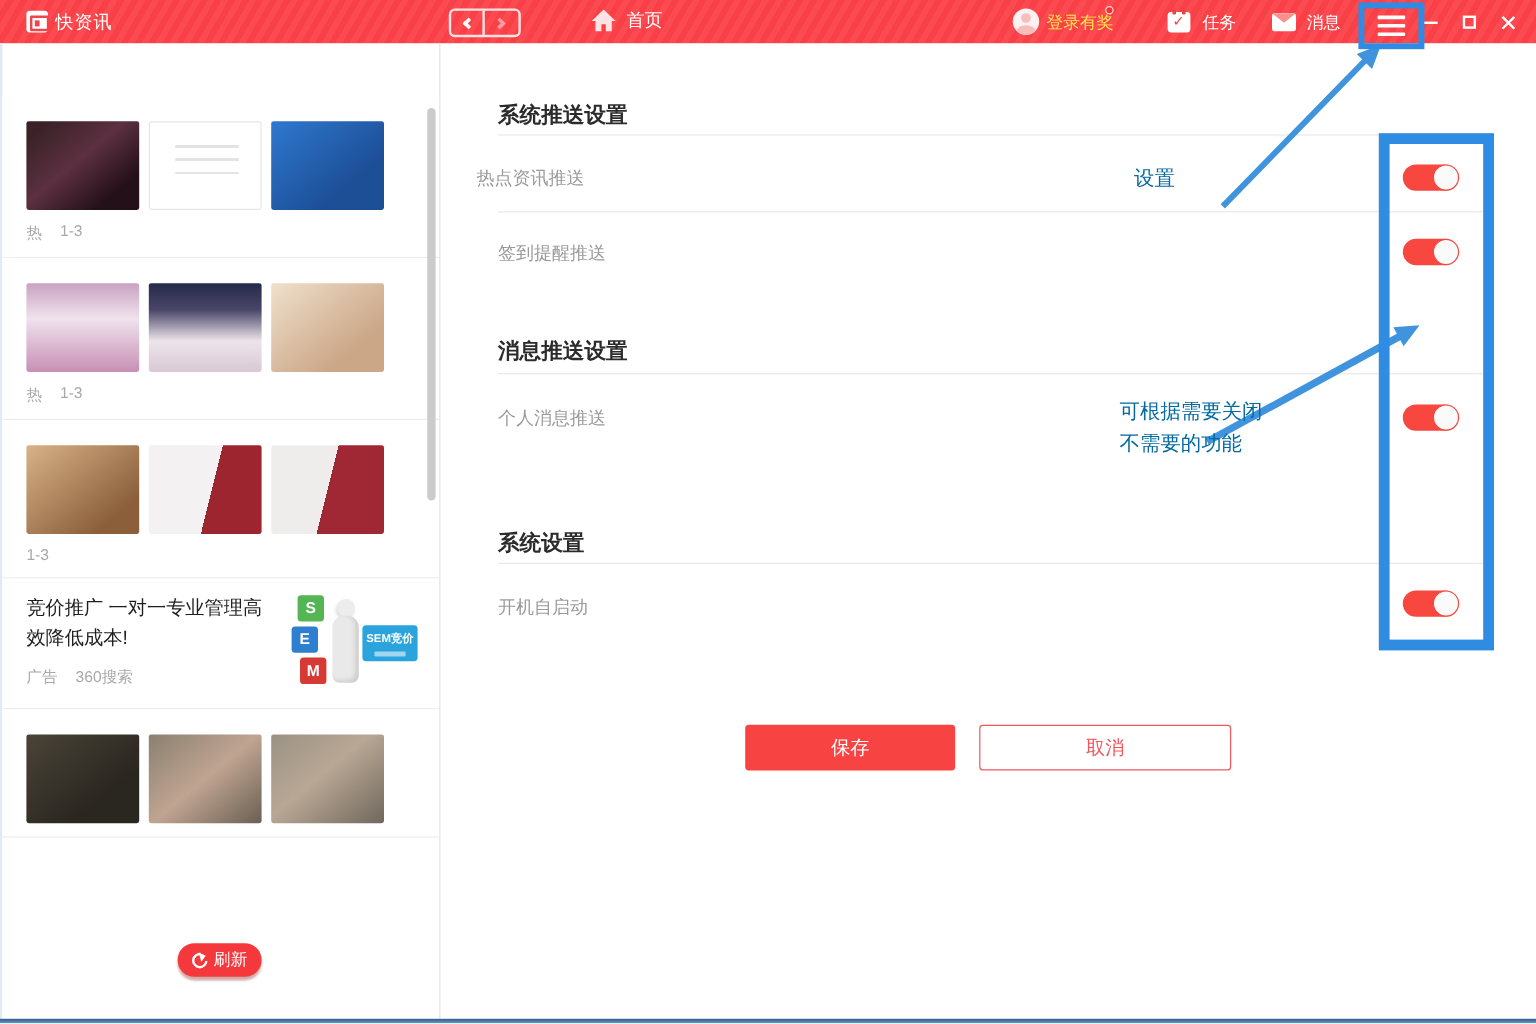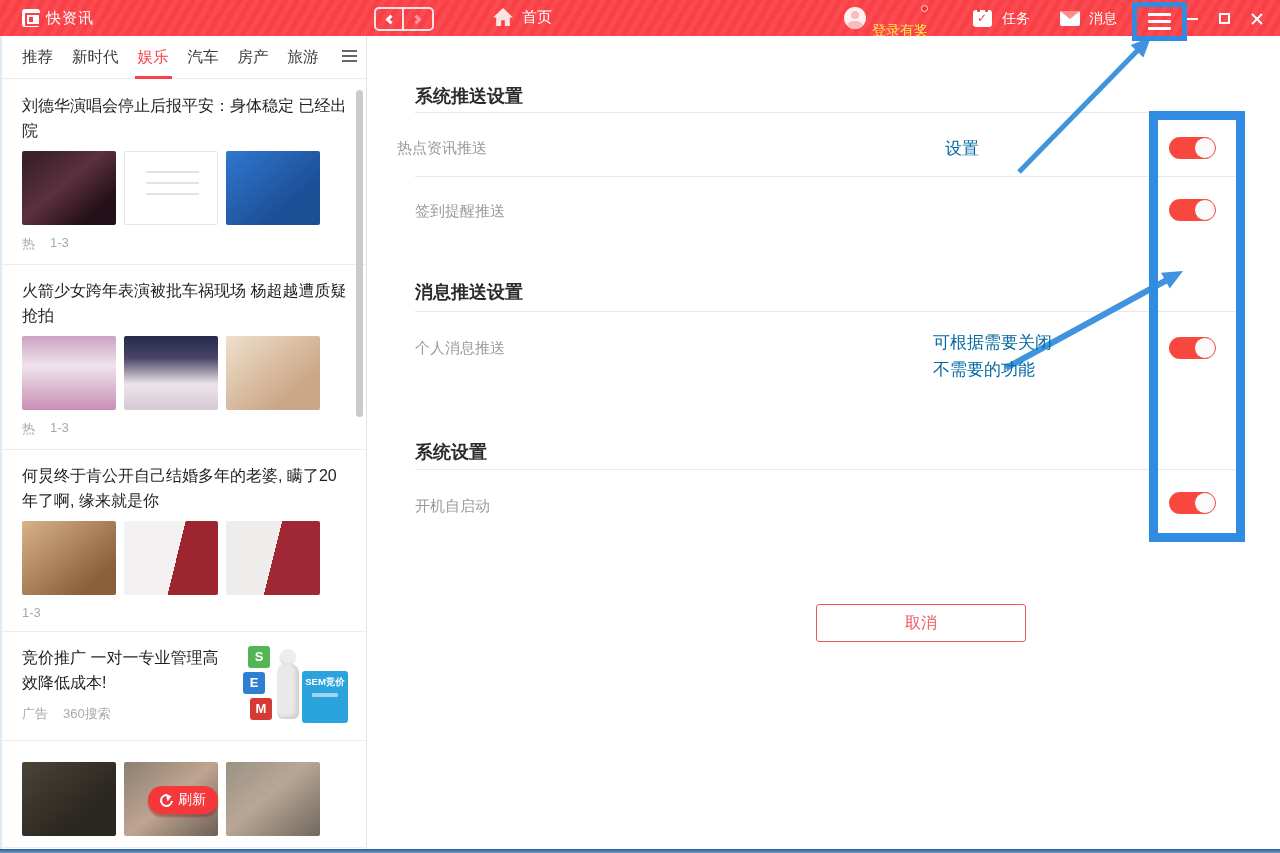--- a/index.html
+++ b/index.html
@@ -17,21 +17,21 @@
   .navgroup { position:absolute; left:374px; top:7px; display:flex; border:2px solid rgba(255,255,255,.85); border-radius:5px; height:24px; }
   .navbtn { width:28px; height:20px; display:flex; align-items:center; justify-content:center; cursor:pointer; }
   .navbtn.back { border-right:2px solid rgba(255,255,255,.85); }
   .chev { width:7px; height:7px; border-left:3px solid #fff; border-bottom:3px solid #fff; transform:rotate(45deg); margin-left:3px; }
   .chev.fwd { border-color:rgba(255,255,255,.45); transform:rotate(225deg); margin-left:-3px; }
   .home-group { position:absolute; left:492px; top:7px; display:flex; align-items:center; gap:8px; color:#fff; font-size:15px; cursor:pointer; }
   .tb-right-item { position:absolute; color:#fff; font-size:14px; cursor:pointer; }
   .avatar { position:absolute; left:844px; top:7px; width:22px; height:22px; border-radius:50%; background:rgba(255,255,255,.92); overflow:hidden; cursor:pointer; }
   .avatar::before { content:""; position:absolute; left:7px; top:4px; width:8px; height:8px; border-radius:50%; background:#f6bdbd; }
   .avatar::after { content:""; position:absolute; left:3px; top:14px; width:16px; height:10px; border-radius:50%; background:#f6bdbd; }
-  .login-text { left:872px; top:10px; color:#ffe74d;margin-top:12px; }
+  .login-text { left:872px; top:10px; color:#ffe74d; }
   .badge-dot { position:absolute; left:921px; top:5px; width:7px; height:7px; border-radius:50%; background:#ff2d2d; border:1px solid #ffd9d9; }
   .cal { position:absolute; left:973px; top:10px; width:19px; height:17px; background:#fff; border-radius:3px; cursor:pointer; }
   .cal::before { content:"✓"; position:absolute; left:4px; top:1px; color:#ef4038; font-size:12px; font-weight:bold; }
   .cal::after { content:""; position:absolute; top:-2px; left:4px; width:3px; height:4px; border-radius:1px; background:#e8453f; box-shadow:8px 0 0 #e8453f; }
   .tasks-text { left:1002px; top:10px; }
   .env { position:absolute; left:1060px; top:11px; width:20px; height:15px; background:#fff; border-radius:2px; overflow:hidden; cursor:pointer; }
   .env::before { content:""; position:absolute; left:0; top:0; border-left:10px solid transparent; border-right:10px solid transparent; border-top:8px solid #f9908a; }
   .msg-text { left:1089px; top:10px; }
   .burger { position:absolute; left:1148px; top:13px; cursor:pointer; }
   .burger i { display:block; width:23px; height:3px; background:#fff; border-radius:1px; margin-bottom:4px; }
@@ -77,21 +77,21 @@
   .ad-left { width:212px; }
   .adimg { position:relative; width:108px; height:84px; flex:none; }
   .blk { position:absolute; width:22px; height:22px; color:#fff; font-weight:bold; font-size:13px;
     text-align:center; line-height:22px; border-radius:3px; }
   .blk.s { left:8px; top:1px; background:#53b553; }
   .blk.e { left:3px; top:27px; background:#2e7fd0; }
   .blk.m { left:10px; top:53px; background:#d63a35; }
   .fig { position:absolute; left:33px; top:4px; width:30px; height:76px; }
   .fig::before { content:""; position:absolute; left:8px; top:0; width:15px; height:15px; border-radius:50%; background:#ededed; box-shadow:-1px 2px 3px rgba(0,0,0,.15); }
   .fig::after { content:""; position:absolute; left:4px; top:14px; width:22px; height:56px; border-radius:10px 10px 6px 6px; background:#e9e9e9; box-shadow:inset -3px -2px 4px rgba(0,0,0,.12); }
-  .adlabel { position:absolute; right:0; top:26px; width:46px; height:52px; background:#2ba3dc; border-radius:3px;
+  .adlabel { position:absolute; right:0; top:26px; width:46px; height:30px; background:#2ba3dc; border-radius:3px;
     color:#fff; font-size:9.5px; font-weight:bold; text-align:center; padding-top:5px; }
   .adlabel::after { content:""; display:block; margin:4px auto 0; width:26px; height:4px; background:rgba(255,255,255,.55); border-radius:1px; }
   .refresh-btn { position:absolute; left:148px; top:786px; width:70px; height:28px; border-radius:14px;
     background:#f5383c; color:#fff; font-size:14px; display:flex; align-items:center; justify-content:center;
     box-shadow:0 3px 2px rgba(130,10,10,.35); cursor:pointer; z-index:5; }
   .ricon { position:relative; width:13px; height:13px; margin-right:5px; flex:none; }
   .ricon::before { content:""; position:absolute; inset:0; border:2px solid #fff; border-radius:50%; border-right-color:transparent; transform:rotate(-40deg); }
   .ricon::after { content:""; position:absolute; right:-2px; top:-2px; border:4px solid transparent; border-bottom:5px solid #fff; transform:rotate(75deg); }
   .scroll-thumb { position:absolute; left:356px; top:90px; width:7px; height:327px; border-radius:4px; background:#cbcbcb; cursor:pointer; }
 
@@ -152,64 +152,48 @@
     <div class="burger">
         <i></i>
         <i></i>
         <i></i>
       </div>
     <div class="wmin"></div>
     <div class="wmax"></div>
     <div class="wclose"></div>
   </div>
 
-  <div class="tabbar">
-    <span class="tab">推荐</span>
-    <span class="tab">新时代</span>
-    <span class="tab active">娱乐</span>
-    <span class="tab">汽车</span>
-    <span class="tab">房产</span>
-    <span class="tab">旅游</span>
-    <span class="listicon">
-        <i></i>
-        <i></i>
-        <i></i>
-      </span>
-  </div>
 
   <div class="sidebar-edge"></div>
   <div class="sidebar-border"></div>
 
   <div class="articles">
     <div class="article">
-      <div class="title">刘德华演唱会停止后报平安：身体稳定 已经出院</div>
       <div class="thumbs">
         <div class="im a11"></div>
         <div class="im a12"></div>
         <div class="im a13"></div>
       </div>
       <div class="meta">
           <span>热</span>
           <span>1-3</span>
         </div>
     </div>
     <div class="article">
-      <div class="title">火箭少女跨年表演被批车祸现场 杨超越遭质疑抢拍</div>
       <div class="thumbs">
         <div class="im a21"></div>
         <div class="im a22"></div>
         <div class="im a23"></div>
       </div>
       <div class="meta">
           <span>热</span>
           <span>1-3</span>
         </div>
     </div>
     <div class="article">
-      <div class="title">何炅终于肯公开自己结婚多年的老婆, 瞒了20年了啊, 缘来就是你</div>
       <div class="thumbs">
         <div class="im a31"></div>
         <div class="im a32"></div>
         <div class="im a33"></div>
       </div>
       <div class="meta">
           <span>1-3</span>
         </div>
     </div>
     <div class="article">
@@ -268,20 +252,21 @@
     </div>
 
   <div class="abs sec-title" style="left:415px; top:440px;">系统设置</div>
   <div class="abs divider" style="top:469px;"></div>
 
   <div class="abs row-label" style="left:415px; top:497px;">开机自启动</div>
   <div class="toggle" style="left:1169px; top:492px;">
       <span class="knob"></span>
     </div>
 
+  <button class="btn-save">保存</button>
   <button class="btn-cancel">取消</button>
 
   <svg id="arrows" width="1280" height="853">
     <line x1="1019" y1="172" x2="1138" y2="50" stroke="#3f94dd" stroke-width="5"></line>
     <polygon points="1151,37 1143.4,57.6 1130.6,45.0" fill="#3f94dd"></polygon>
     <line x1="1006" y1="368" x2="1167" y2="280" stroke="#3f94dd" stroke-width="6"></line>
     <polygon points="1183,271 1169.7,288.5 1161.1,272.7" fill="#3f94dd"></polygon>
   </svg>
   <div class="hl-box menu"></div>
   <div class="hl-box toggles"></div>

